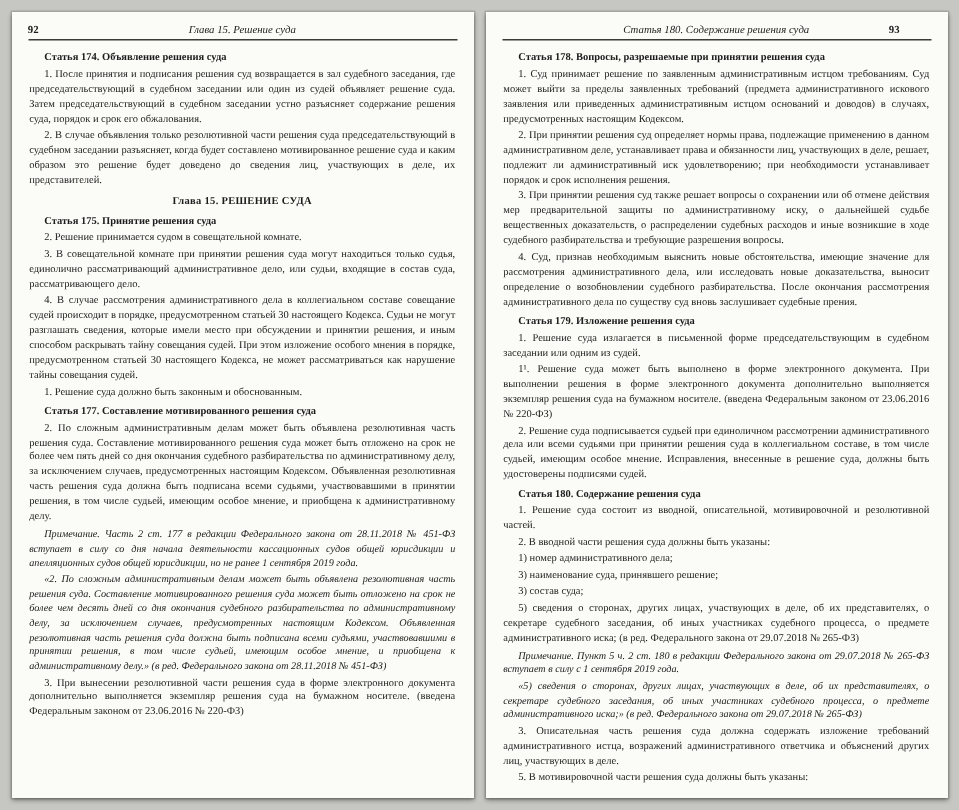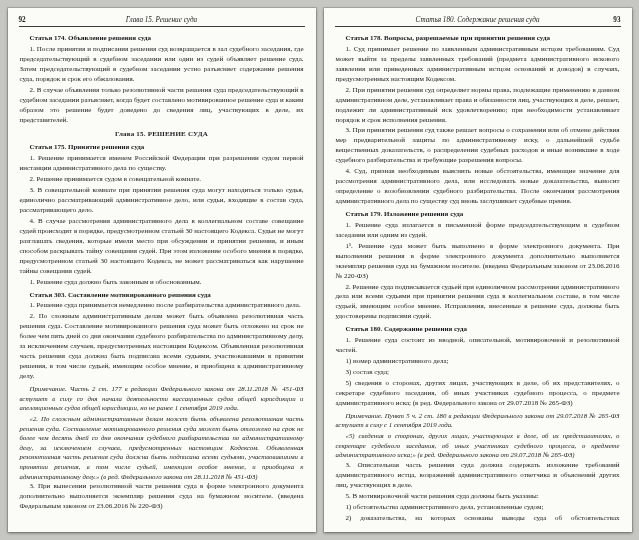--- a/index.html
+++ b/index.html
@@ -34,21 +34,21 @@
     display: grid;
     grid-template-columns: 28px 1fr 28px;
     align-items: baseline;
     font-size: 7.2px;
     border-bottom: 0.7px solid #3a3a3a;
     padding-bottom: 2px;
     margin-bottom: 4px;
   }
   .page-number { font-weight: bold; }
   .page-number.left { text-align: left; }
-  .page-number.right { text-align: right; }
+  .page-number.right { text-align: left; }
   .running-title {
     text-align: center;
     font-style: italic;
     white-space: nowrap;
     overflow: hidden;
   }
   .page-content {
     height: 492px;
     overflow: hidden;
   }
@@ -88,27 +88,25 @@
       <span class="page-number left">92</span>
       <span class="running-title">Глава 15. Решение суда</span>
       <span></span>
     </div>
     <div class="page-content">
         <div class="blk article-title">Статья 174. Объявление решения суда</div>
         <div class="blk para">1. После принятия и подписания решения суд возвращается в зал судебного заседания, где председательствующий в судебном заседании или один из судей объявляет решение суда. Затем председательствующий в судебном заседании устно разъясняет содержание решения суда, порядок и срок его обжалования.</div>
         <div class="blk para">2. В случае объявления только резолютивной части решения суда председательствующий в судебном заседании разъясняет, когда будет составлено мотивированное решение суда и каким образом это решение будет доведено до сведения лиц, участвующих в деле, их представителей.</div>
         <div class="blk chapter-heading">Глава 15. РЕШЕНИЕ СУДА</div>
         <div class="blk article-title">Статья 175. Принятие решения суда</div>
-        <div class="blk para">1. Решение принимается именем Российской Федерации при разрешении судом первой инстанции административного дела по существу.</div>
         <div class="blk para">2. Решение принимается судом в совещательной комнате.</div>
         <div class="blk para">3. В совещательной комнате при принятии решения суда могут находиться только судья, единолично рассматривающий административное дело, или судьи, входящие в состав суда, рассматривающего дело.</div>
         <div class="blk para">4. В случае рассмотрения административного дела в коллегиальном составе совещание судей происходит в порядке, предусмотренном статьей 30 настоящего Кодекса. Судьи не могут разглашать сведения, которые имели место при обсуждении и принятии решения, и иным способом раскрывать тайну совещания судей. При этом изложение особого мнения в порядке, предусмотренном статьей 30 настоящего Кодекса, не может рассматриваться как нарушение тайны совещания судей.</div>
         <div class="blk para">1. Решение суда должно быть законным и обоснованным.</div>
-        <div class="blk article-title">Статья 303. Составление мотивированного решения суда</div>
-        <div class="blk para">1. Решение суда принимается немедленно после разбирательства административного дела.</div>
+        <div class="blk article-title">Статья 177. Составление мотивированного решения суда</div>
         <div class="blk para">2. По сложным административным делам может быть объявлена резолютивная часть решения суда. Составление мотивированного решения суда может быть отложено на срок не более чем пять дней со дня окончания судебного разбирательства по административному делу, за исключением случаев, предусмотренных настоящим Кодексом. Объявленная резолютивная часть решения суда должна быть подписана всеми судьями, участвовавшими в принятии решения, в том числе судьей, имеющим особое мнение, и приобщена к административному делу.</div>
         <div class="blk note">Примечание. Часть 2 ст. 177 в редакции Федерального закона от 28.11.2018 № 451-ФЗ вступает в силу со дня начала деятельности кассационных судов общей юрисдикции и апелляционных судов общей юрисдикции, но не ранее 1 сентября 2019 года.</div>
         <div class="blk quote">«2. По сложным административным делам может быть объявлена резолютивная часть решения суда. Составление мотивированного решения суда может быть отложено на срок не более чем десять дней со дня окончания судебного разбирательства по административному делу, за исключением случаев, предусмотренных настоящим Кодексом. Объявленная резолютивная часть решения суда должна быть подписана всеми судьями, участвовавшими в принятии решения, в том числе судьей, имеющим особое мнение, и приобщена к административному делу.» (в ред. Федерального закона от 28.11.2018 № 451-ФЗ)</div>
         <div class="blk para">3. При вынесении резолютивной части решения суда в форме электронного документа дополнительно выполняется экземпляр решения суда на бумажном носителе. (введена Федеральным законом от 23.06.2016 № 220-ФЗ)</div>
       </div>
   </div>
 
   <div class="page">
     <div class="page-header">
       <span></span>
@@ -120,21 +118,23 @@
         <div class="blk para">1. Суд принимает решение по заявленным административным истцом требованиям. Суд может выйти за пределы заявленных требований (предмета административного искового заявления или приведенных административным истцом оснований и доводов) в случаях, предусмотренных настоящим Кодексом.</div>
         <div class="blk para">2. При принятии решения суд определяет нормы права, подлежащие применению в данном административном деле, устанавливает права и обязанности лиц, участвующих в деле, решает, подлежит ли административный иск удовлетворению; при необходимости устанавливает порядок и срок исполнения решения.</div>
         <div class="blk para">3. При принятии решения суд также решает вопросы о сохранении или об отмене действия мер предварительной защиты по административному иску, о дальнейшей судьбе вещественных доказательств, о распределении судебных расходов и иные возникшие в ходе судебного разбирательства и требующие разрешения вопросы.</div>
         <div class="blk para">4. Суд, признав необходимым выяснить новые обстоятельства, имеющие значение для рассмотрения административного дела, или исследовать новые доказательства, выносит определение о возобновлении судебного разбирательства. После окончания рассмотрения административного дела по существу суд вновь заслушивает судебные прения.</div>
         <div class="blk article-title">Статья 179. Изложение решения суда</div>
         <div class="blk para">1. Решение суда излагается в письменной форме председательствующим в судебном заседании или одним из судей.</div>
         <div class="blk para">1¹. Решение суда может быть выполнено в форме электронного документа. При выполнении решения в форме электронного документа дополнительно выполняется экземпляр решения суда на бумажном носителе. (введена Федеральным законом от 23.06.2016 № 220-ФЗ)</div>
         <div class="blk para">2. Решение суда подписывается судьей при единоличном рассмотрении административного дела или всеми судьями при принятии решения суда в коллегиальном составе, в том числе судьей, имеющим особое мнение. Исправления, внесенные в решение суда, должны быть удостоверены подписями судей.</div>
         <div class="blk article-title">Статья 180. Содержание решения суда</div>
         <div class="blk para">1. Решение суда состоит из вводной, описательной, мотивировочной и резолютивной частей.</div>
+        <div class="blk para">2. В вводной части решения суда должны быть указаны:</div>
         <div class="blk para">1) номер административного дела;</div>
+        <div class="blk para">3) наименование суда, принявшего решение;</div>
         <div class="blk para">3) состав суда;</div>
         <div class="blk para">5) сведения о сторонах, других лицах, участвующих в деле, об их представителях, о секретаре судебного заседания, об иных участниках судебного процесса, о предмете административного иска; (в ред. Федерального закона от 29.07.2018 № 265-ФЗ)</div>
         <div class="blk note">Примечание. Пункт 5 ч. 2 ст. 180 в редакции Федерального закона от 29.07.2018 № 265-ФЗ вступает в силу с 1 сентября 2019 года.</div>
         <div class="blk quote">«5) сведения о сторонах, других лицах, участвующих в деле, об их представителях, о секретаре судебного заседания, об иных участниках судебного процесса, о предмете административного иска;» (в ред. Федерального закона от 29.07.2018 № 265-ФЗ)</div>
         <div class="blk para">3. Описательная часть решения суда должна содержать изложение требований административного истца, возражений административного ответчика и объяснений других лиц, участвующих в деле.</div>
         <div class="blk para">5. В мотивировочной части решения суда должны быть указаны:</div>
         <div class="blk para">1) обстоятельства административного дела, установленные судом;</div>
         <div class="blk para">2) доказательства, на которых основаны выводы суда об обстоятельствах административного дела;</div>
       </div>
   </div>

